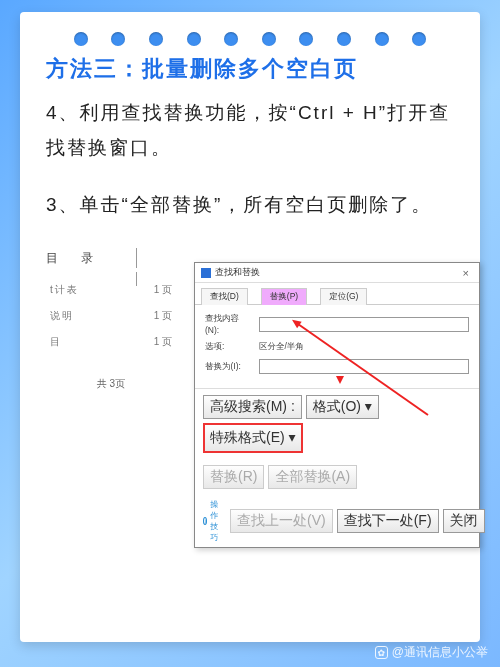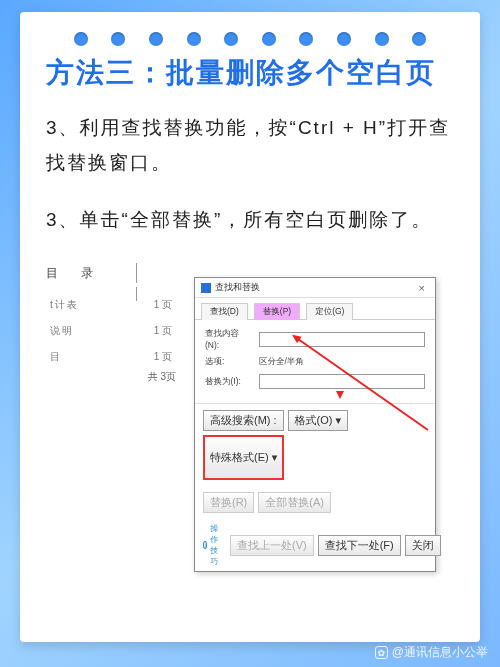--- a/index.html
+++ b/index.html
@@ -11,60 +11,60 @@
   }
   .sheet{
     position:absolute;left:20px;top:12px;right:20px;bottom:25px;
     background:#fff;border-radius:4px;
     box-shadow:0 4px 12px rgba(0,0,0,0.15);
     padding:42px 26px 20px;
   }
   
   .holes{position:absolute;top:20px;left:0;right:0;display:flex;justify-content:space-evenly;padding:0 30px}
   .holes span{width:14px;height:14px;border-radius:50%;background:#3d8ef0;box-shadow:inset 0 1px 2px rgba(0,0,0,0.3)}
-  .title{color:#1e6fe8;font-size:28px;font-weight:600;letter-spacing:2px;margin-bottom:18px}
+  .title{color:#1e6fe8;font-size:22px;font-weight:600;letter-spacing:2px;margin-bottom:11px}
   .step{font-size:19px;line-height:1.85;letter-spacing:2px;color:#222;margin-bottom:22px}
   
   .shot{
     position:relative;margin-top:6px;height:228px;background:#fff;
   }
   .doc-col{width:130px;font-size:11px;color:#666}
   .doc-title{text-align:left;letter-spacing:10px;padding:6px 0 10px;font-size:12px;color:#444}
   .doc-row{display:flex;justify-content:space-between;padding:6px 4px;font-size:10px;color:#777}
   .doc-row span:first-child{letter-spacing:2px}
-  .doc-total{text-align:right;font-size:10px;color:#666;}
+  .doc-total{text-align:center;font-size:10px;color:#666;margin-top:22px}
   .vline{position:absolute;left:90px;top:4px;width:1px;height:20px;background:#999}
   .vline2{position:absolute;left:90px;top:28px;width:1px;height:14px;background:#999}
   
   .dialog{
-    position:absolute;left:148px;top:18px;width:242px;
+    position:absolute;left:148px;top:18px;width:286px;
     background:#fff;border:1px solid #888;
     font-size:9px;color:#333;
     box-shadow:2px 2px 6px rgba(0,0,0,0.2);
   }
   .dlg-title{
     background:#fff;border-bottom:1px solid #ddd;
     padding:3px 6px;display:flex;align-items:center;gap:4px;
   }
   .dlg-title .ico{width:10px;height:10px;background:#2a6fd6;display:inline-block}
   .dlg-title .close{margin-left:auto;color:#666;font-size:11px;padding:0 4px}
-  .tabs{display:flex;gap:6px;padding:4px 6px 0;border-bottom:1px solid #ccc}
+  .tabs{display:flex;gap:13px;padding:4px 6px 0;border-bottom:1px solid #ccc}
   .tab{padding:2px 8px;border:1px solid #ccc;border-bottom:none;background:#f6f6f6;font-size:8.5px;position:relative;top:1px}
   .tab.active{background:#f0abfc}
   .dlg-body{padding:8px 10px}
   .frow{display:flex;align-items:center;margin-bottom:6px;gap:6px}
   .flabel{width:48px;font-size:8.5px;color:#444}
   .finput{flex:1;height:15px;border:1px solid #999;background:#fff}
   .fopt{font-size:8.5px;color:#444}
   .btn-row{display:flex;gap:4px;padding:6px 8px;border-top:1px solid #ddd;flex-wrap:wrap}
   .btn{
     border:1px solid #999;background:linear-gradient(#fefefe,#e8e8e8);
-    padding:2px 6px;font-size:11px;color:#333;white-space:nowrap;text-align:right;
+    padding:2px 6px;font-size:14px;color:#333;white-space:nowrap;text-align:right;
   }
-  .btn.hi{border:2px solid #e33;padding:13px 5px}
+  .btn.hi{border:2px solid #e33;padding:4px 5px}
   .btn.dim{color:#aaa;border-color:#ccc}
   .bottom-row{display:flex;gap:4px;padding:4px 8px 4px;align-items:center}
   .tip{color:#2a8fd6;font-size:8px;display:flex;align-items:center;gap:3px}
   .tip-ico{width:8px;height:8px;border:1px solid #2a8fd6;border-radius:50%;display:inline-flex;align-items:center;justify-content:center;font-size:6px}
   
   .arrow-down{
     position:absolute;left:290px;top:132px;width:0;height:0;
     border-left:4px solid transparent;border-right:4px solid transparent;
     border-top:8px solid #e22;
   }
@@ -95,21 +95,21 @@
       <span></span>
       <span></span>
       <span></span>
       <span></span>
       <span></span>
       <span></span>
       <span></span>
   </div>
 
   <h2 class="title">方法三：批量删除多个空白页</h2>
-  <p class="step">3、利用查找替换功能，按“Ctrl + H”打开查找替换窗口。</p>
+  <p class="step">4、利用查找替换功能，按“Ctrl + H”打开查找替换窗口。</p>
   <p class="step">3、单击“全部替换”，所有空白页删除了。</p>
 
   <div class="shot">
     <div class="vline"></div>
     <div class="vline2"></div>
     <div class="doc-col">
       <div class="doc-title">目  录</div>
       <div class="doc-row">
         <span>t计表</span>
         <span>1 页</span>

